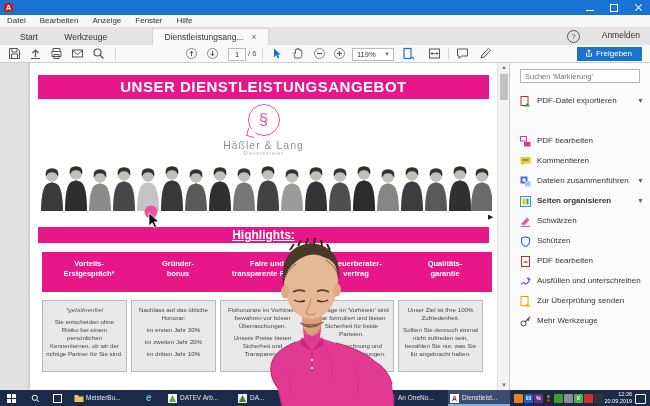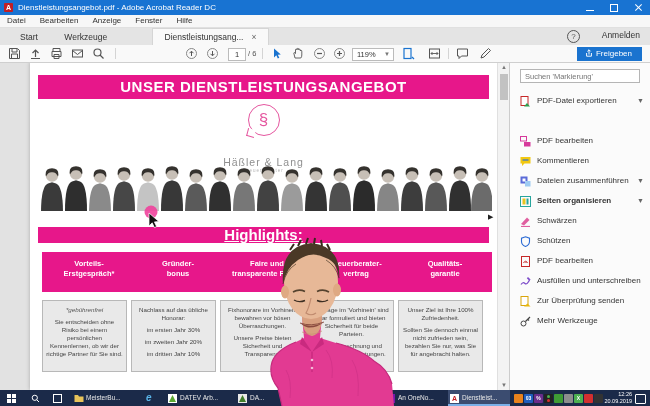--- a/index.html
+++ b/index.html
@@ -46,25 +46,25 @@
   .viewport{left:0;top:62px;width:510px;height:328px;background:#e2e2e2;z-index:1;}
   .page{position:absolute;left:30px;top:0;width:467px;height:328px;background:#fff;
     box-shadow:0 0 4px rgba(0,0,0,.25);}
   .banner{position:absolute;left:8px;top:13px;width:451px;height:24px;background:#e7178a;color:#fff;
     font-weight:bold;font-size:15px;line-height:24px;text-align:center;letter-spacing:.5px;}
   .logo{position:absolute;left:0;top:42px;width:467px;text-align:center;}
   .logo .bubble{width:30px;height:30px;margin:0 auto;border:1.5px solid #e5569f;border-radius:50%;position:relative;
     color:#e5569f;font-size:17px;line-height:30px;}
   .logo .tail{position:absolute;left:-2px;bottom:-2px;width:7px;height:7px;border-left:1.5px solid #e5569f;
     border-bottom:1.5px solid #e5569f;transform:rotate(15deg);background:#fff;}
-  .logo .lname{margin-top:20px;color:#8f8f8f;font-size:10.5px;letter-spacing:1px;}
+  .logo .lname{margin-top:3px;color:#8f8f8f;font-size:10.5px;letter-spacing:1px;}
   .logo .lsub{color:#b3b3b3;font-size:4.5px;letter-spacing:1px;}
   .teamstrip{position:absolute;left:10px;top:101px;width:452px;height:48px;}
   .hlbar{position:absolute;left:8px;top:165px;width:451px;height:16px;background:#e7178a;color:#fff;
-    font-weight:bold;font-size:15px;line-height:16px;text-align:center;text-decoration:underline;}
+    font-weight:bold;font-size:12px;line-height:16px;text-align:center;text-decoration:underline;}
   .col{position:absolute;width:94px;}
   .colhead{height:40px;background:#e7178a;color:#fff;font-weight:bold;font-size:7.5px;line-height:1.35;
     text-align:center;padding-top:7px;box-sizing:border-box;}
   .colbody{position:absolute;top:48px;left:0;width:85px;height:72px;background:#e9e9e9;border:1px solid #b8b8b8;
     box-sizing:border-box;font-size:6.2px;color:#444;text-align:center;padding:5px 3px;line-height:1.3;}
   .colbody p{margin:0 0 4px 0;}
   .it{font-style:italic;color:#555;}
   
   .scrollbar{left:497px;top:62px;width:12px;height:328px;background:#f3f3f3;border-left:1px solid #e0e0e0;z-index:5;}
   .scrollbar .arr{position:absolute;left:0;width:12px;height:10px;color:#777;font-size:6px;text-align:center;line-height:10px;}
@@ -91,21 +91,20 @@
   .presenter{left:256px;top:220px;width:152px;height:186px;z-index:50;}
   .cursorwrap{left:142px;top:204px;width:24px;height:26px;z-index:30;}
 </style>
 </head>
 <body>
 
 <div id="stage">
 
   <div class="abs titlebar">
     <span class="appicon">A</span>
-    <span class="t">Dienstleistungsangebot.pdf - Adobe Acrobat Reader DC</span>
     <span class="winbtn" style="right:48px;">
         <span class="mini"></span>
       </span>
     <span class="winbtn" style="right:24px;">
         <span class="maxi"></span>
       </span>
     <span class="winbtn" style="right:0;">
         <span class="x1"></span>
         <span class="x2"></span>
       </span>

